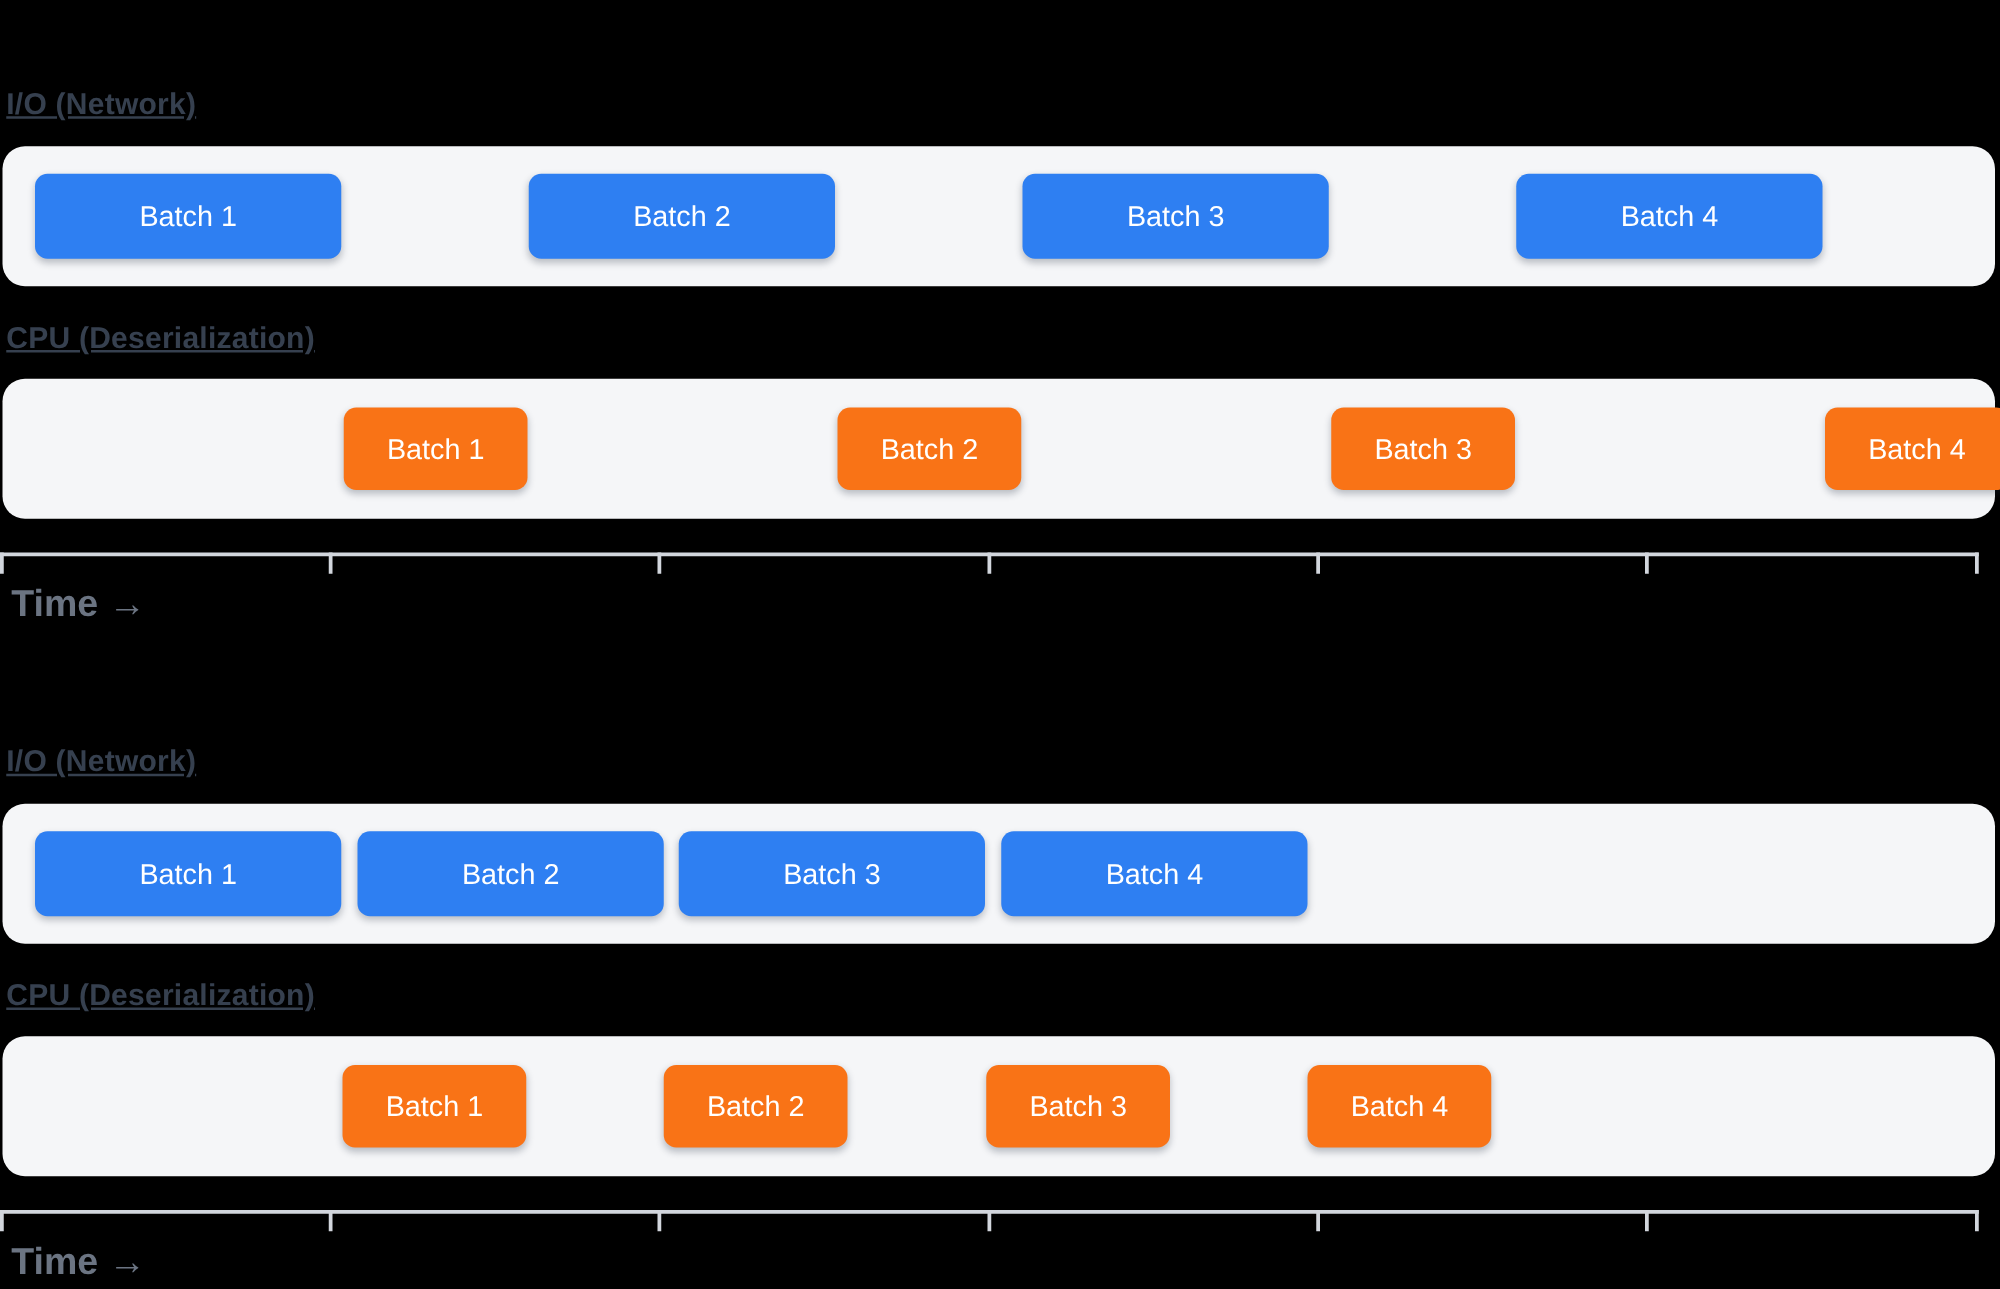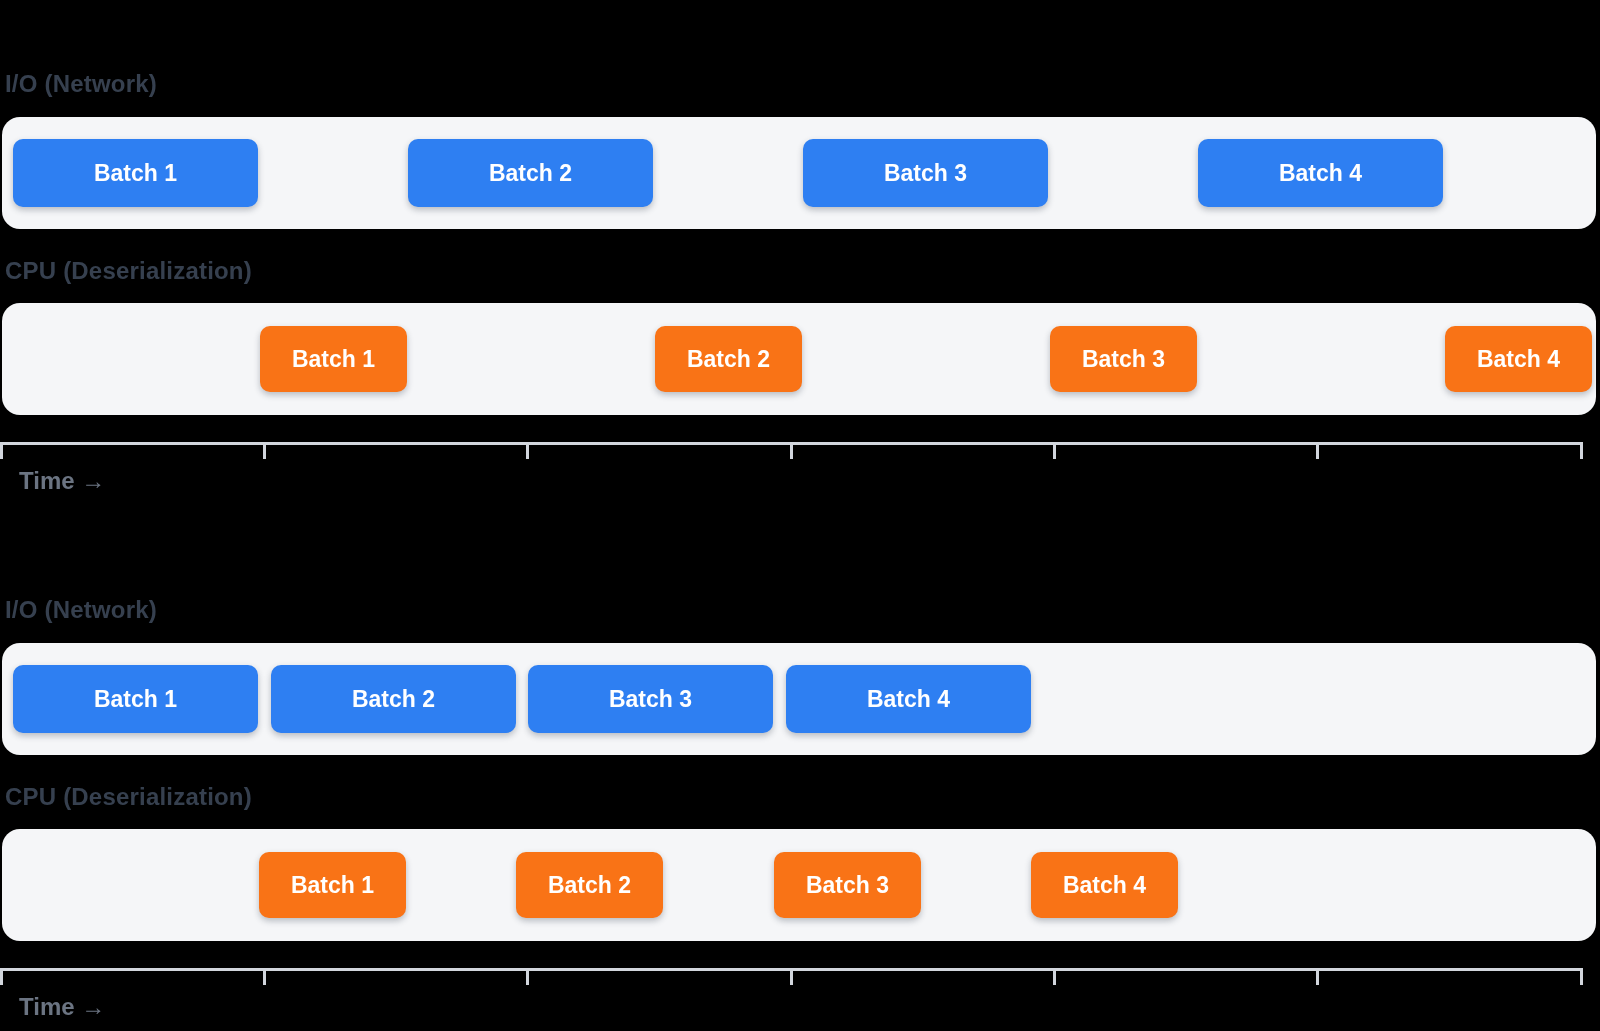--- a/index.html
+++ b/index.html
@@ -8,53 +8,55 @@
     width:1600px;height:1031px;
     background:var(--bg,#000);
     overflow:hidden;
     font-family:"Liberation Sans","DejaVu Sans",sans-serif;
   }
   .timeline{position:absolute;left:0;width:1600px;height:505px;}
   .row-label{
     position:absolute;left:5px;
     font-size:24px;font-weight:700;letter-spacing:.2px;
     color:var(--heading,#36404F);
+    text-decoration:underline;
   }
   .io-label{top:70px;}
   .cpu-label{top:257px;text-align:right;}
   .track{
     position:absolute;left:2px;width:1594px;height:112px;
     background:var(--track,#F5F6F8);
     border-radius:18px;
     box-shadow:0 6px 14px rgba(0,0,0,.35);
   }
   .io-track{top:117px;}
   .cpu-track{top:303px;}
   .block{
     position:absolute;
     display:flex;align-items:center;justify-content:center;
-    color:#fff;font-size:23px;font-weight:700;
+    color:#fff;font-size:23px;font-weight:400;
     border-radius:10px;
     box-shadow:0 3px 6px rgba(30,41,59,.28);
     white-space:nowrap;
+    margin-left:15px;
   }
   .block.io{top:22px;height:68px;background:var(--io,#2E7FF2);}
   .block.cpu{top:23px;height:66px;background:var(--cpu,#F97316);}
   .axis{position:absolute;left:0;top:442px;width:1584px;height:20px;}
   .axis-line{
     position:absolute;left:0;top:0;width:1583px;height:3px;
     background:var(--axis,#D2D6DD);
   }
   .axis-tick{
     position:absolute;top:0;width:3px;height:17px;
     background:var(--axis,#D2D6DD);
   }
   .time-label{
-    position:absolute;left:19px;top:467px;
-    font-size:24px;font-weight:600;
+    position:absolute;left:9px;top:467px;
+    font-size:30px;font-weight:600;
     color:var(--timecol,#6B7482);
   }
 </style>
 </head>
 <body>
 
 <div class="page">
 
   <section class="timeline" style="top:0">
     <div class="row-label io-label">I/O (Network)</div>

